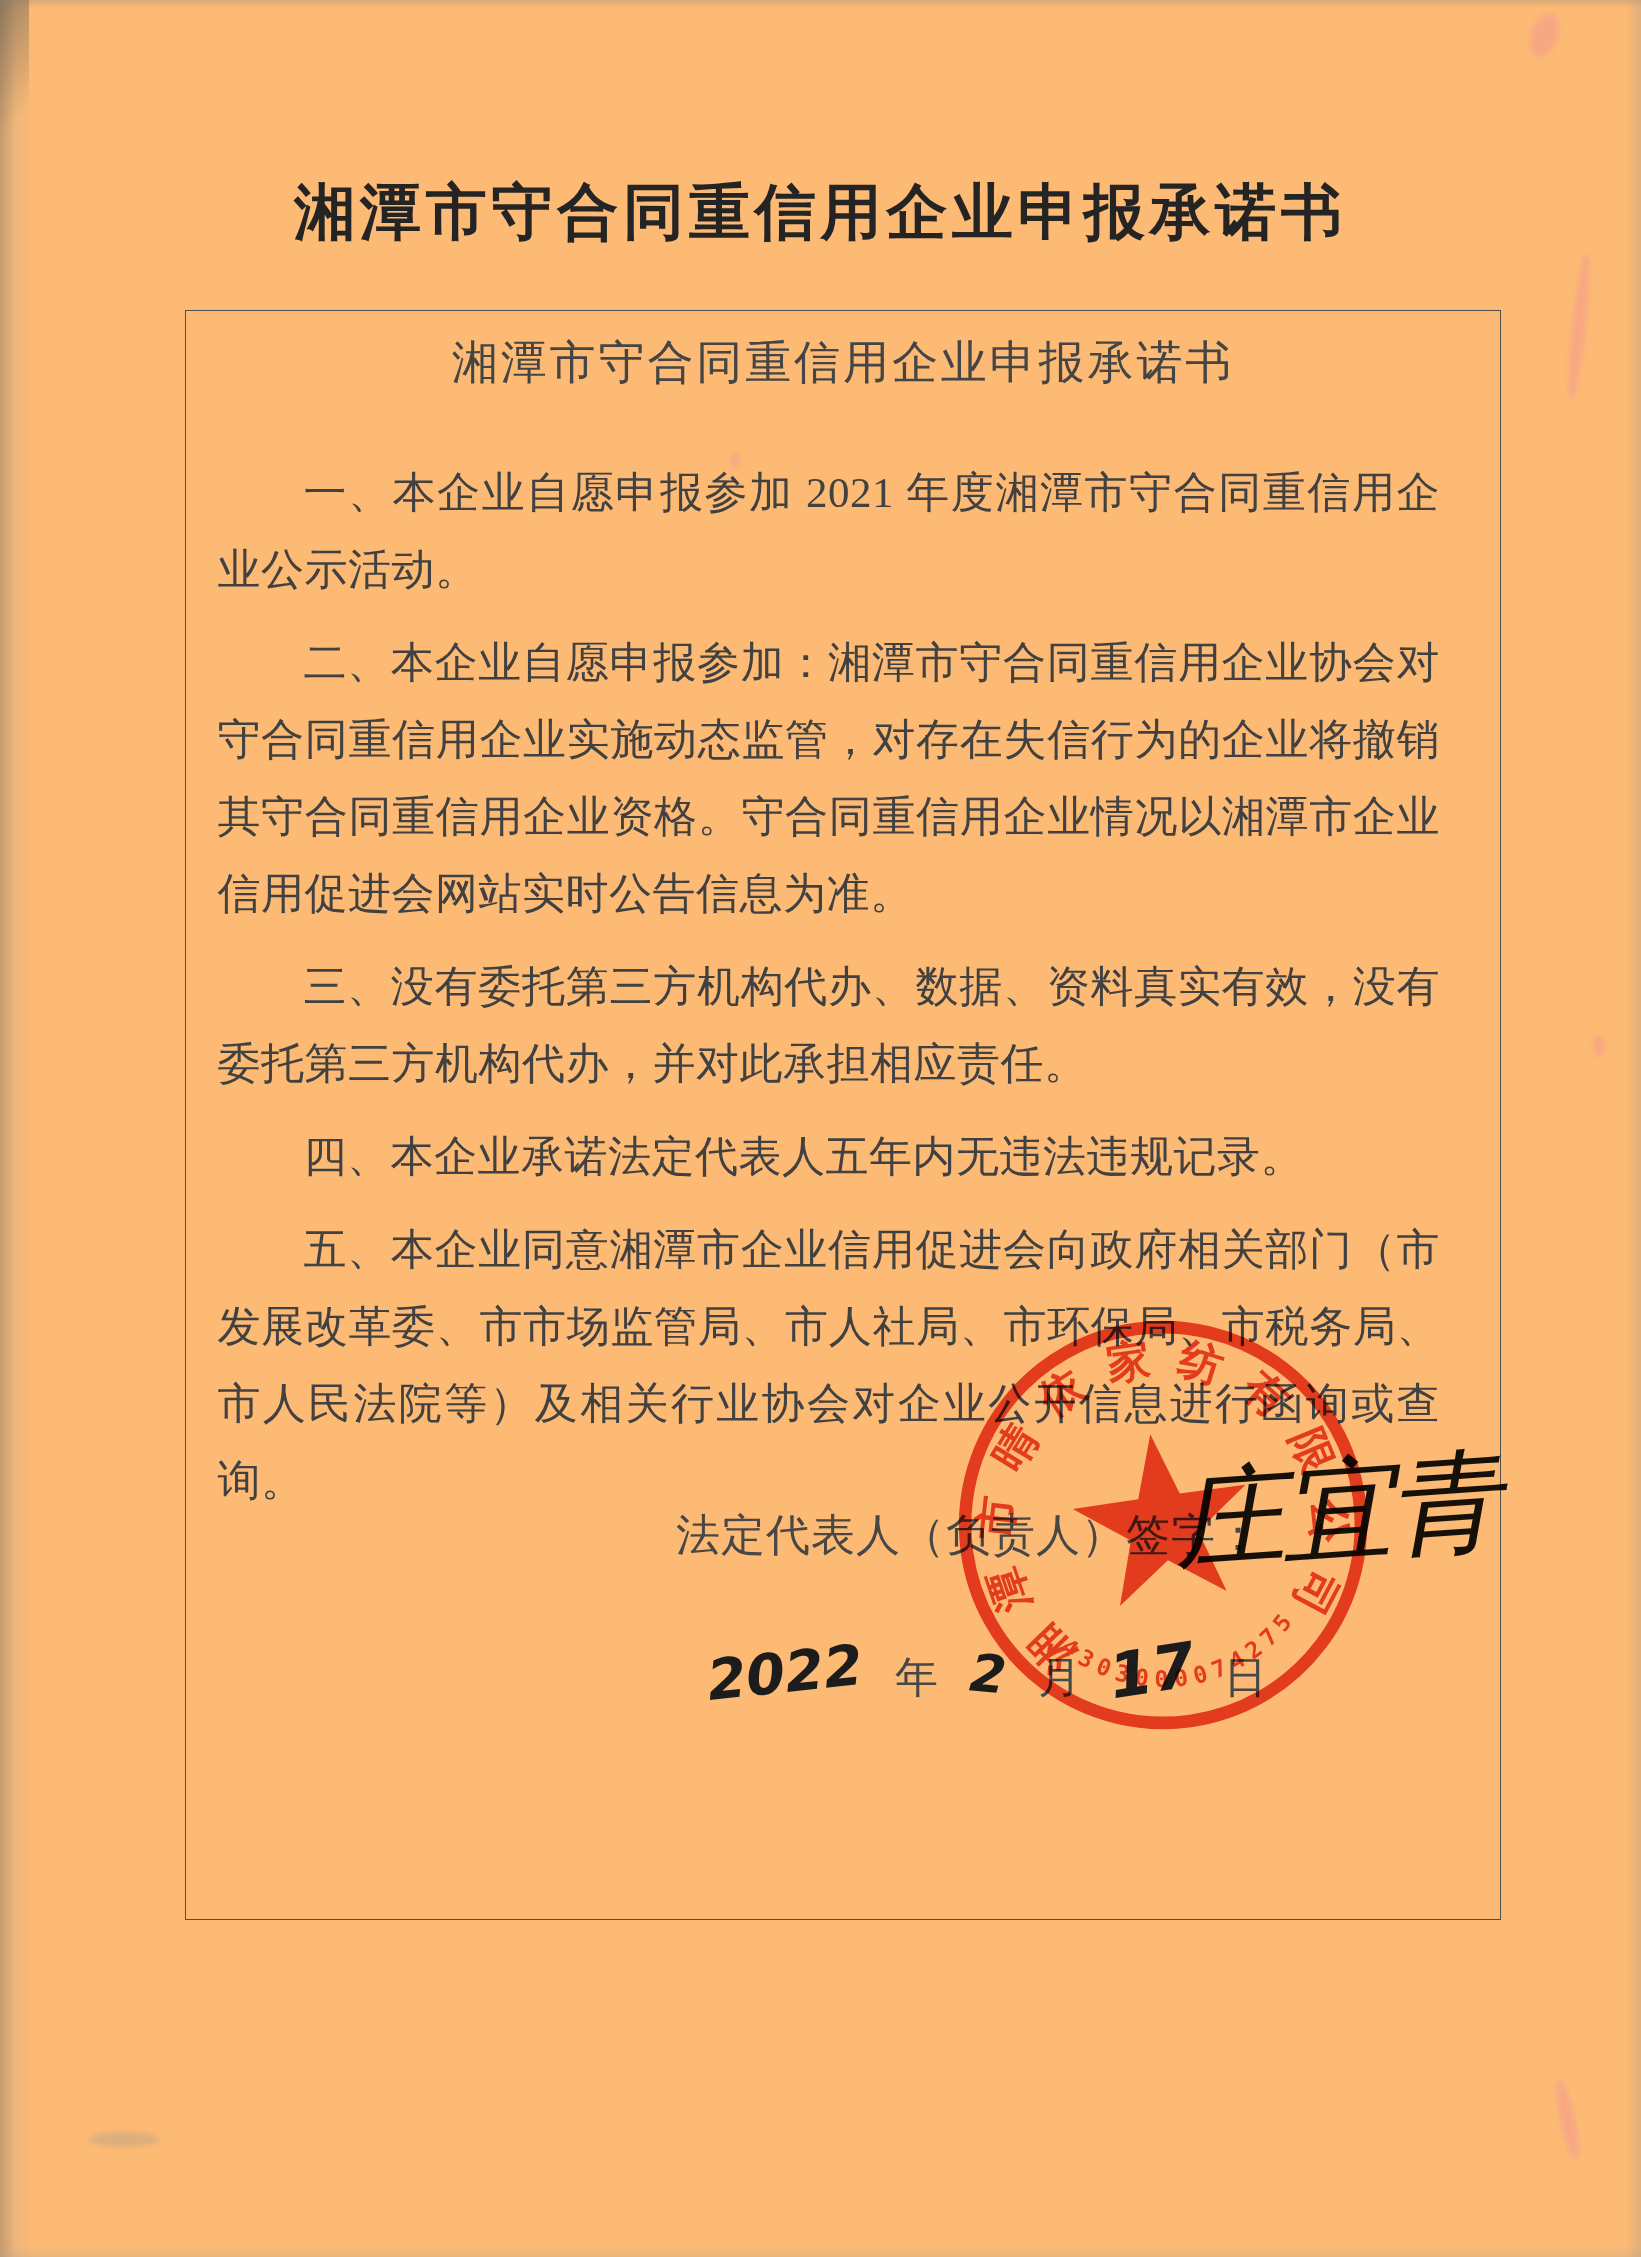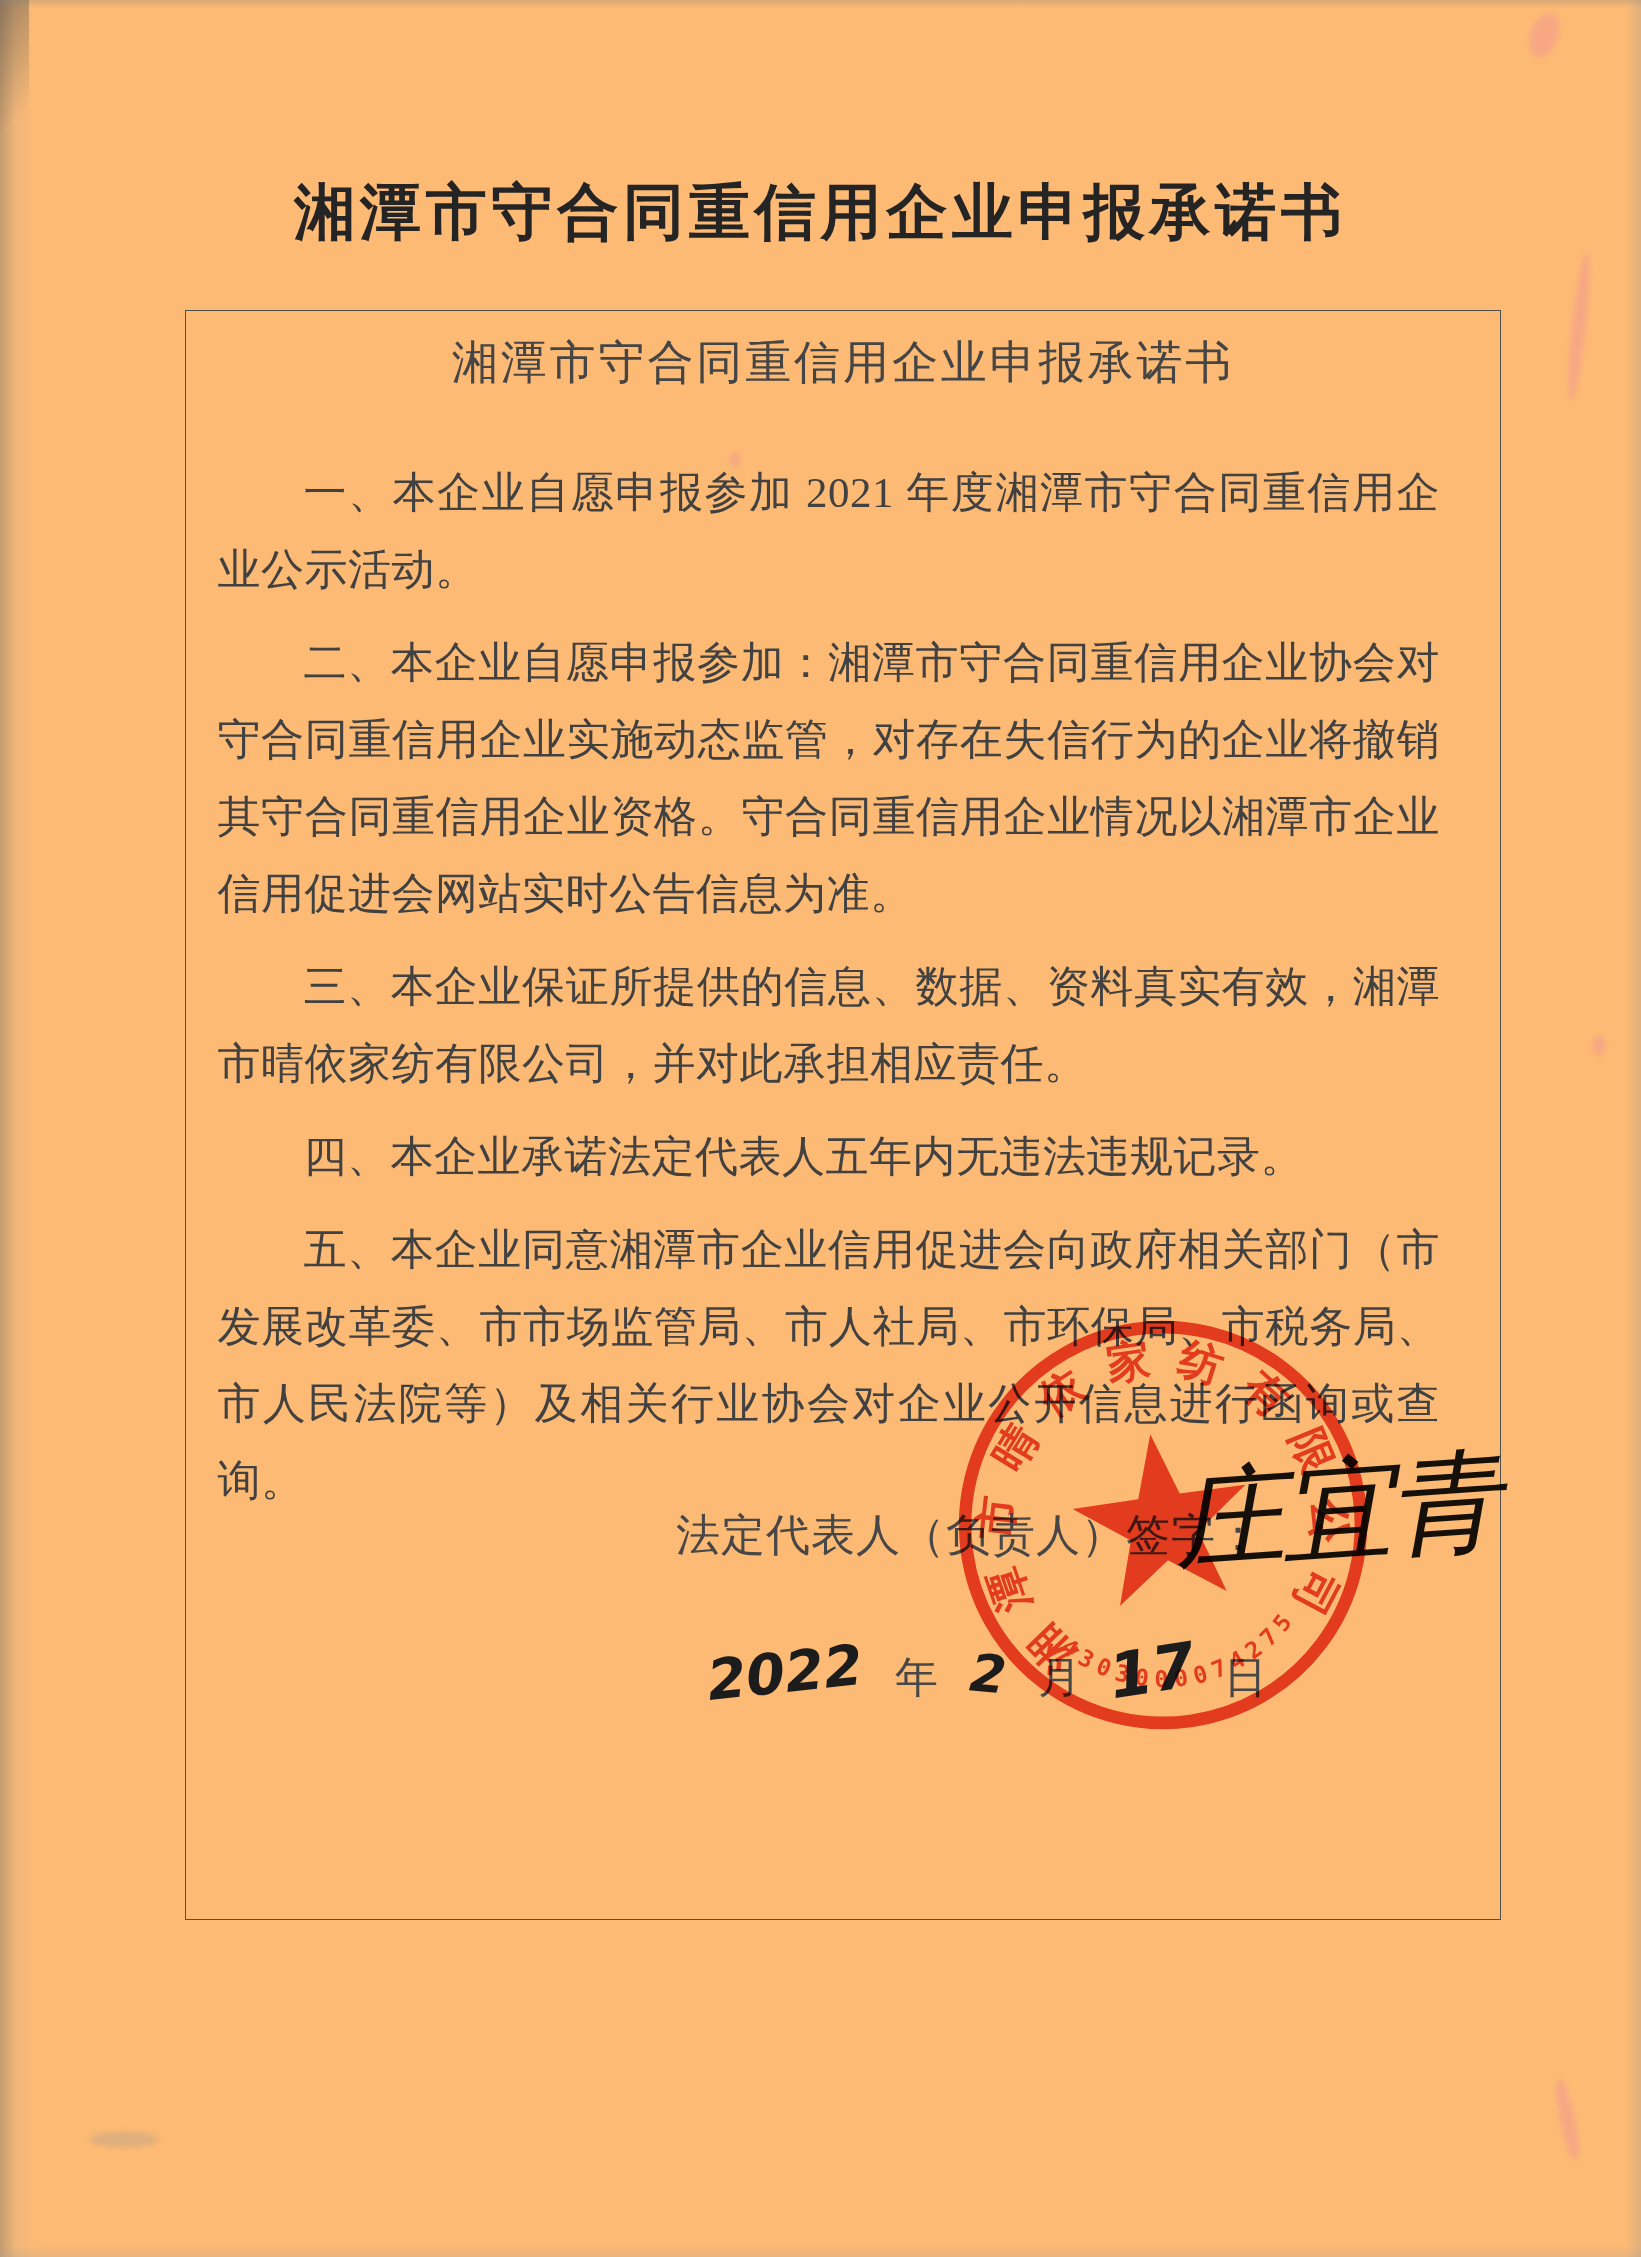--- a/index.html
+++ b/index.html
@@ -87,21 +87,21 @@
   <div class="pink e"></div>
   <div class="smudge"></div>
 
   <div class="main-title">湘潭市守合同重信用企业申报承诺书</div>
 
   <div class="doc-box">
     <div class="box-title">湘潭市守合同重信用企业申报承诺书</div>
     <div class="body-text">
       <p>一、本企业自愿申报参加 2021 年度湘潭市守合同重信用企业公示活动。</p>
       <p>二、本企业自愿申报参加：湘潭市守合同重信用企业协会对守合同重信用企业实施动态监管，对存在失信行为的企业将撤销其守合同重信用企业资格。守合同重信用企业情况以湘潭市企业信用促进会网站实时公告信息为准。</p>
-      <p>三、本企业保证所提供的信息、数据、资料真实有效，湘潭市晴依家纺有限公司，并对此承担相应责任。</p>
+      <p>三、没有委托第三方机构代办、数据、资料真实有效，没有委托第三方机构代办，并对此承担相应责任。</p>
       <p>四、本企业承诺法定代表人五年内无违法违规记录。</p>
       <p>五、本企业同意湘潭市企业信用促进会向政府相关部门（市发展改革委、市市场监管局、市人社局、市环保局、市税务局、市人民法院等）及相关行业协会对企业公开信息进行函询或查询。</p>
     </div>
   </div>
 
   <div class="sig-label">法定代表人（负责人）签字：</div>
 
   <div class="date-line">
     <span class="hw hw-year">2022</span>
     <span class="unit">年</span>

